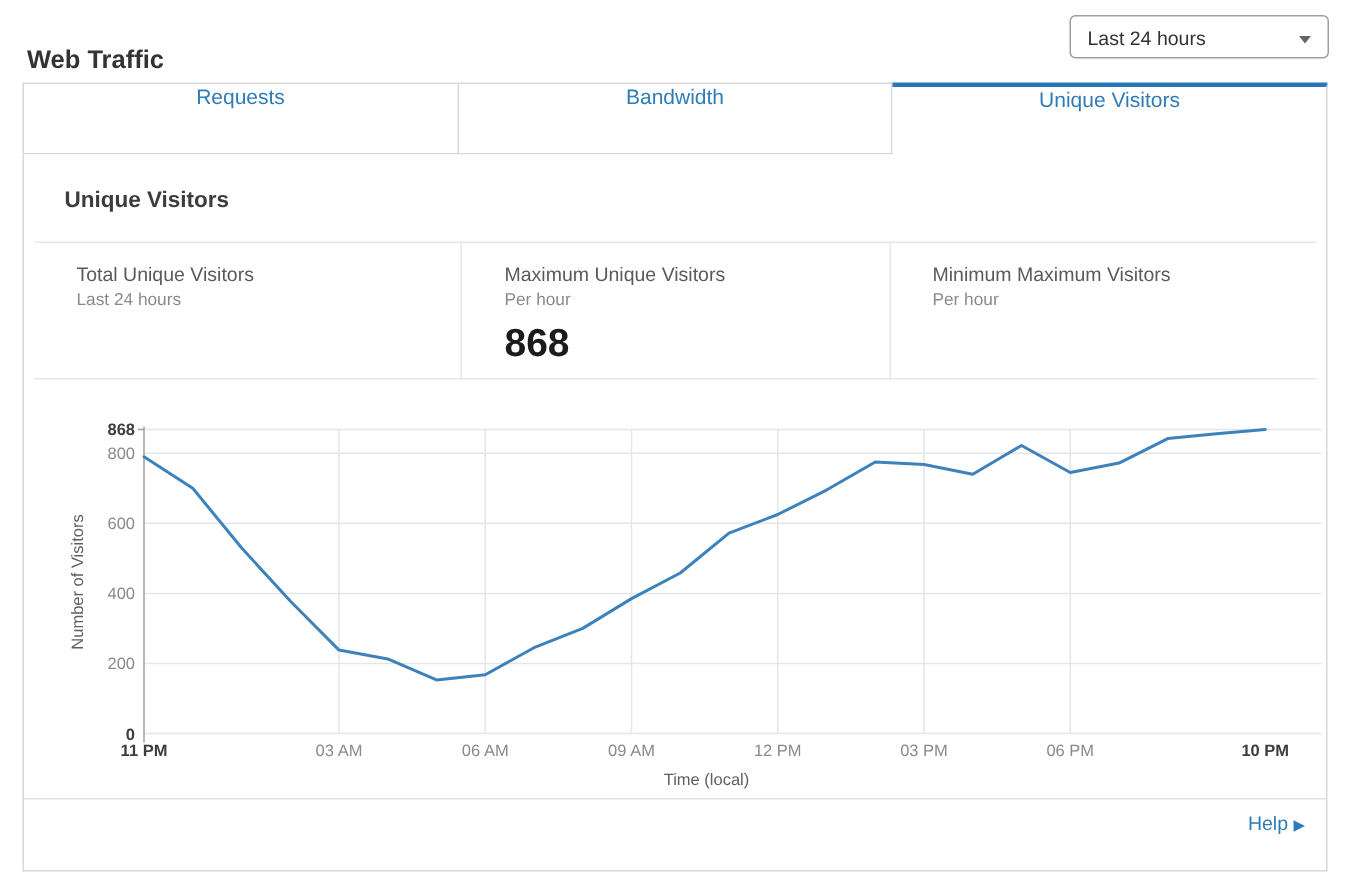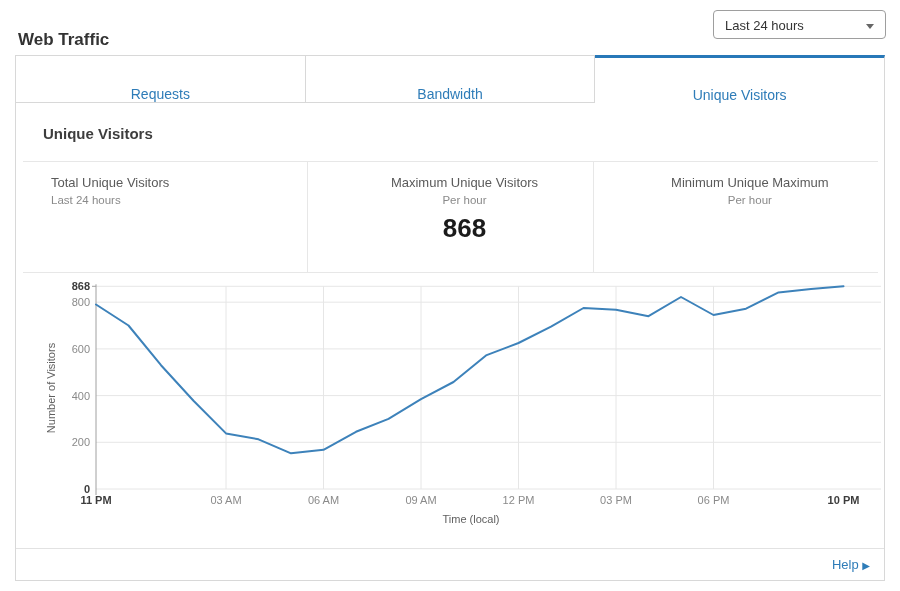--- a/index.html
+++ b/index.html
@@ -18,51 +18,51 @@
     position:absolute;left:11px;top:7px;font-size:13px;color:#333333;
   }
   .caret{
     position:absolute;right:11px;top:13px;width:0;height:0;
     border-left:4px solid transparent;border-right:4px solid transparent;border-top:5px solid #666666;
   }
   .tabs{
     position:absolute;left:15px;top:55px;width:870px;height:48px;display:flex;
   }
   .tab{
-    flex:1;box-sizing:border-box;display:flex;align-items:flex-end;justify-content:center;
+    flex:1;box-sizing:border-box;display:flex;align-items:flex-start;justify-content:center;
     font-size:14px;color:#2e7cb8;background:#ffffff;cursor:pointer;
   }
   .tab-inactive{border:1px solid #d8d8d8;}
   .tab-inactive + .tab-inactive{border-left:none;}
   .tab-active{border:none;border-top:3px solid #2878b8;border-right:1px solid #d8d8d8;}
   .panel{
     position:absolute;left:15px;top:103px;width:870px;height:478px;box-sizing:border-box;
     border-left:1px solid #d8d8d8;border-right:1px solid #d8d8d8;border-bottom:1px solid #d8d8d8;
     background:#ffffff;
   }
   .panel-heading{
     position:absolute;left:27px;top:22px;font-size:15px;font-weight:bold;color:#3d3d3d;
   }
   .stats{
-    position:absolute;left:7px;top:58px;width:855px;height:112px;box-sizing:border-box;
+    position:absolute;left:7px;top:58px;width:855px;height:92px;box-sizing:border-box;
     border-top:1px solid #e7e7e7;border-bottom:1px solid #e7e7e7;display:flex;
   }
   .stat{
     flex:1;box-sizing:border-box;padding:13px 0 0 28px;
   }
-  .stat + .stat{border-left:1px solid #e7e7e7;text-align:center;}
+  .stat + .stat{border-left:1px solid #e7e7e7;}
   .stat-label{font-size:13px;color:#5a5a5a;}
   .stat-sub{font-size:11.5px;color:#8a8a8a;margin-top:4px;}
   .stat-value{font-size:26px;font-weight:bold;color:#1b1b1b;margin-top:7px;}
   .chart{
     position:absolute;left:0;top:162px;width:870px;height:272px;
   }
   .chart text{font-family:"Liberation Sans",sans-serif;}
   .panel-footer{
-    position:absolute;left:0;bottom:0;width:100%;height:32px;box-sizing:border-box;
+    position:absolute;left:0;bottom:16px;width:100%;height:32px;box-sizing:border-box;
     border-top:1px solid #e2e2e2;text-align:right;
   }
   .help-link{
     display:inline-block;margin:8px 14px 0 0;font-size:13px;color:#2e7cb8;cursor:pointer;
   }
   .help-arrow{font-size:10px;}
 </style>
 </head>
 <body>
 
@@ -92,21 +92,21 @@
     <div class="stat">
       <div class="stat-label">Total Unique Visitors</div>
       <div class="stat-sub">Last 24 hours</div>
     </div>
     <div class="stat">
       <div class="stat-label">Maximum Unique Visitors</div>
       <div class="stat-sub">Per hour</div>
       <div class="stat-value">868</div>
     </div>
     <div class="stat">
-      <div class="stat-label">Minimum Unique Maximum</div>
+      <div class="stat-label">Minimum Maximum Visitors</div>
       <div class="stat-sub">Per hour</div>
     </div>
   </div>
 
   <svg class="chart" viewBox="0 0 870 272" xmlns="http://www.w3.org/2000/svg">
       <g>
         <line x1="80" y1="224.0" x2="865" y2="224.0" stroke="#e6e6e6" stroke-width="1"></line>
         <line x1="80" y1="177.3" x2="865" y2="177.3" stroke="#e6e6e6" stroke-width="1"></line>
         <line x1="80" y1="130.6" x2="865" y2="130.6" stroke="#e6e6e6" stroke-width="1"></line>
         <line x1="80" y1="83.9" x2="865" y2="83.9" stroke="#e6e6e6" stroke-width="1"></line>

